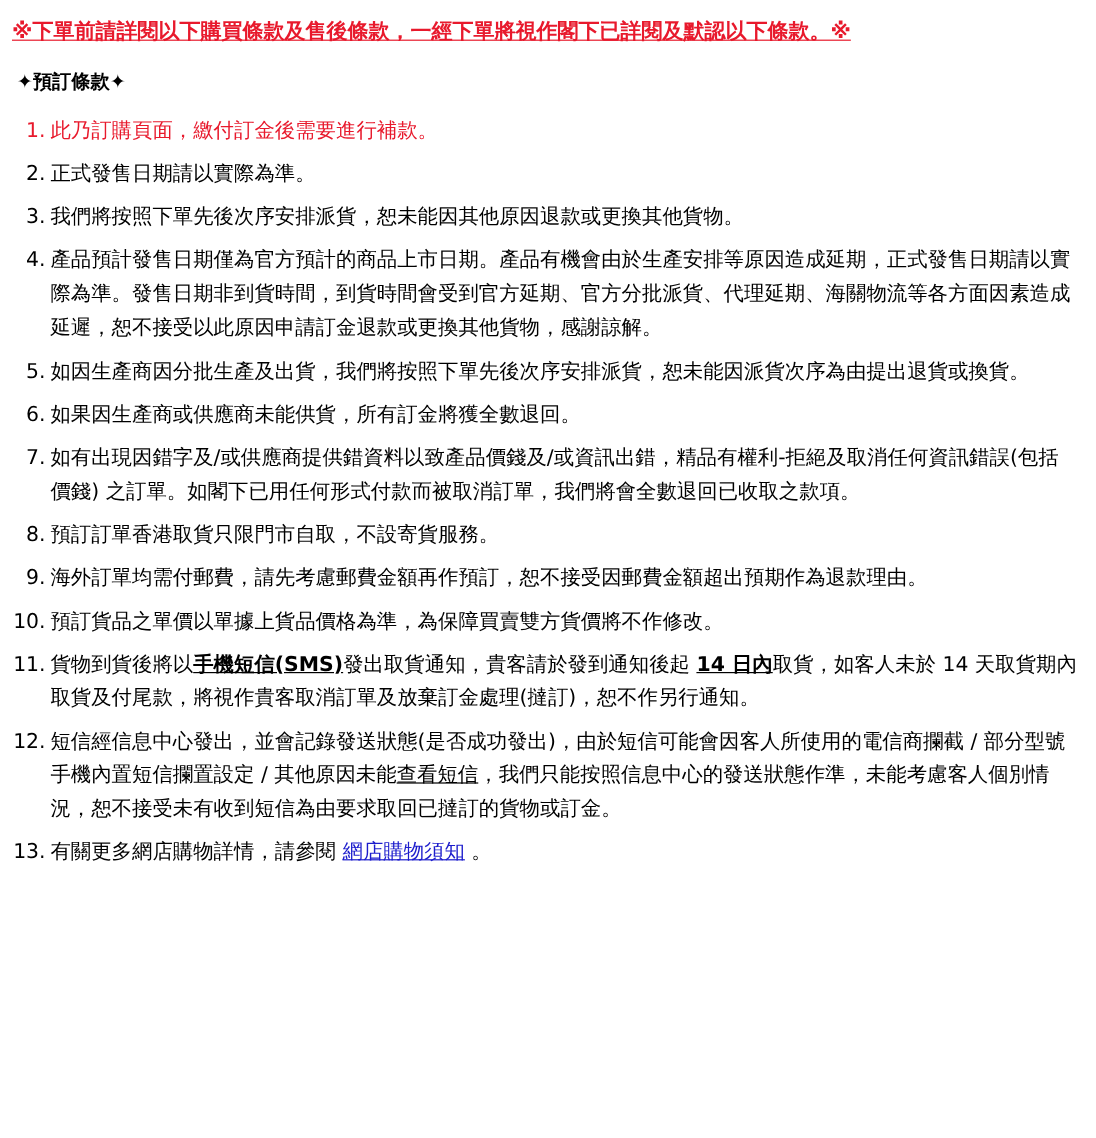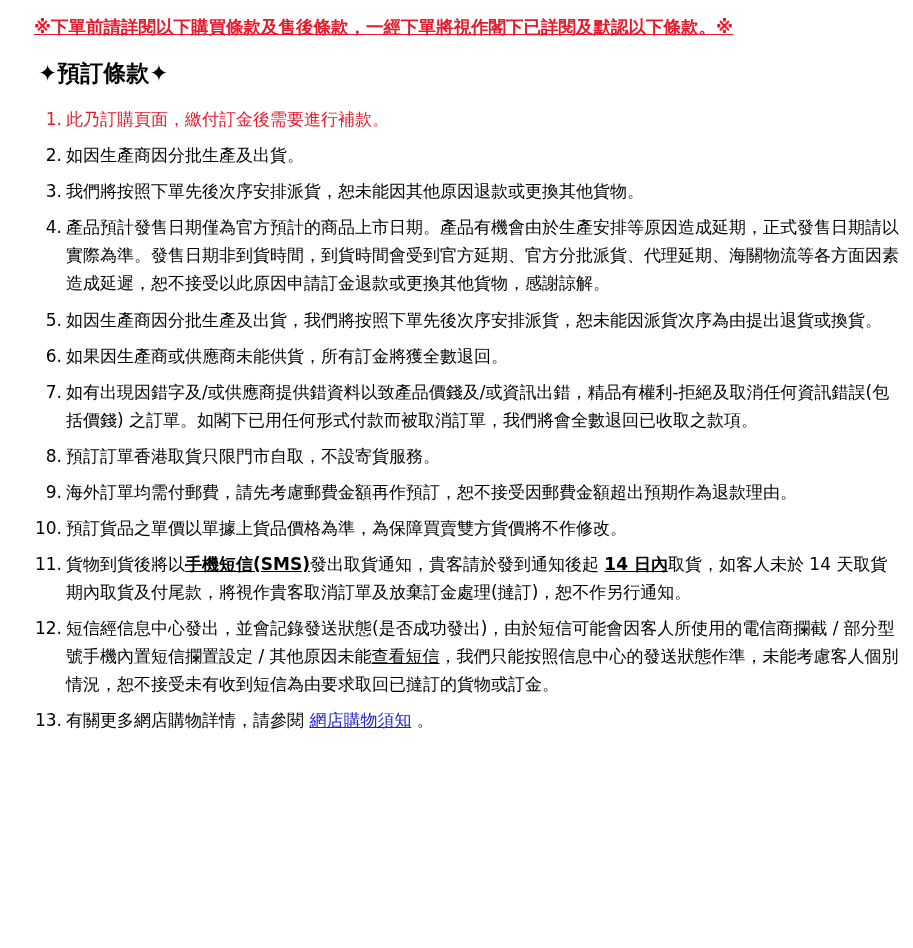--- a/index.html
+++ b/index.html
@@ -9,33 +9,33 @@
   }
   body {
     width: 913px;
     min-height: 948px;
     font-family: "DejaVu Sans", "Liberation Sans", sans-serif;
     color: #000000;
   }
   .page {
     width: 913px;
     box-sizing: border-box;
-    padding: 10px 14px 0 32px;
+    padding: 10px 14px 0 8px;
   }
   .notice {
     color: #e8192c;
     font-weight: bold;
     font-size: 17.5px;
     text-decoration: underline;
     line-height: 1.5;
     letter-spacing: 0px;
     margin: 4px 0 18px 2px;
   }
   .section-title {
-    font-size: 23px;
+    font-size: 16px;
     font-weight: bold;
     margin: 0 0 16px 6px;
     letter-spacing: 0px;
   }
   ol.terms {
     list-style: none;
     margin: 0;
     padding: 0;
   }
   ol.terms > li {
@@ -84,21 +84,21 @@
 
   <div class="section-title">✦預訂條款✦</div>
 
   <ol class="terms" id="terms-list">
       <li class="red">
         <span class="num">1.</span>
         <span class="body-text">此乃訂購頁面，繳付訂金後需要進行補款。</span>
       </li>
       <li>
         <span class="num">2.</span>
-        <span class="body-text">如因生產商因分批生產及出貨。</span>
+        <span class="body-text">正式發售日期請以實際為準。</span>
       </li>
       <li>
         <span class="num">3.</span>
         <span class="body-text">我們將按照下單先後次序安排派貨，恕未能因其他原因退款或更換其他貨物。</span>
       </li>
       <li>
         <span class="num">4.</span>
         <span class="body-text">產品預計發售日期僅為官方預計的商品上市日期。產品有機會由於生產安排等原因造成延期，正式發售日期請以實際為準。發售日期非到貨時間，到貨時間會受到官方延期、官方分批派貨、代理延期、海關物流等各方面因素造成延遲，恕不接受以此原因申請訂金退款或更換其他貨物，感謝諒解。</span>
       </li>
       <li>

